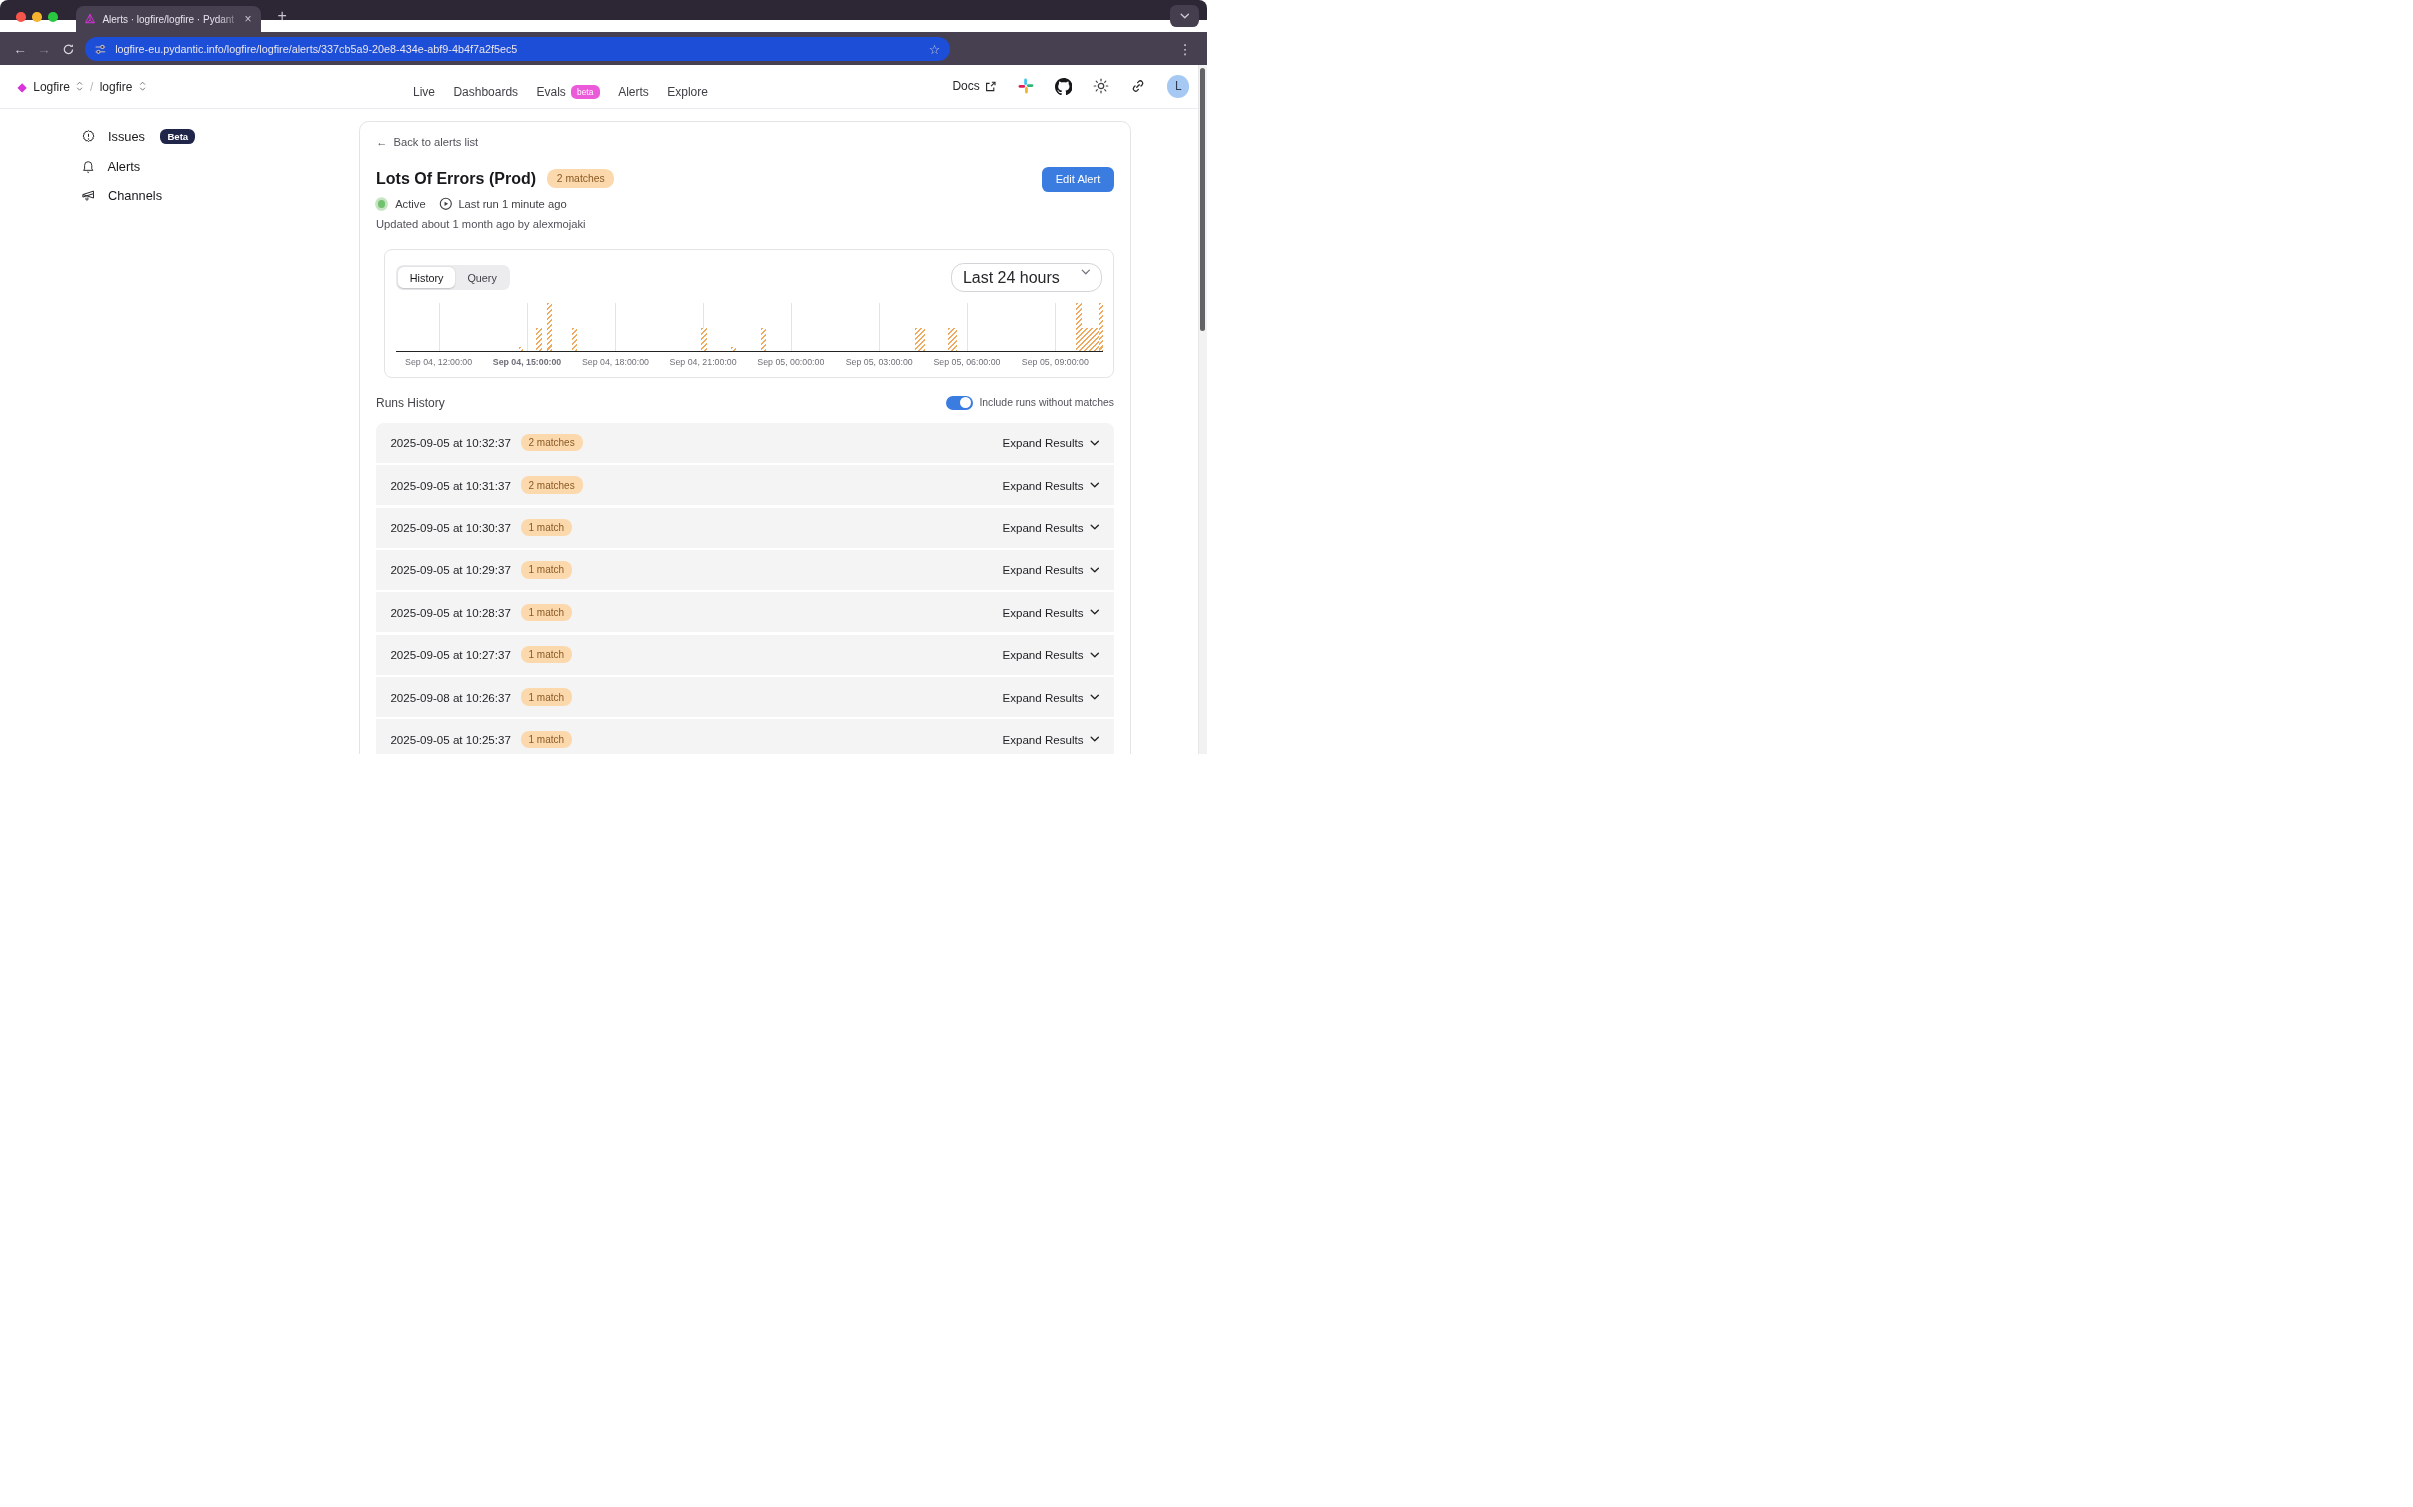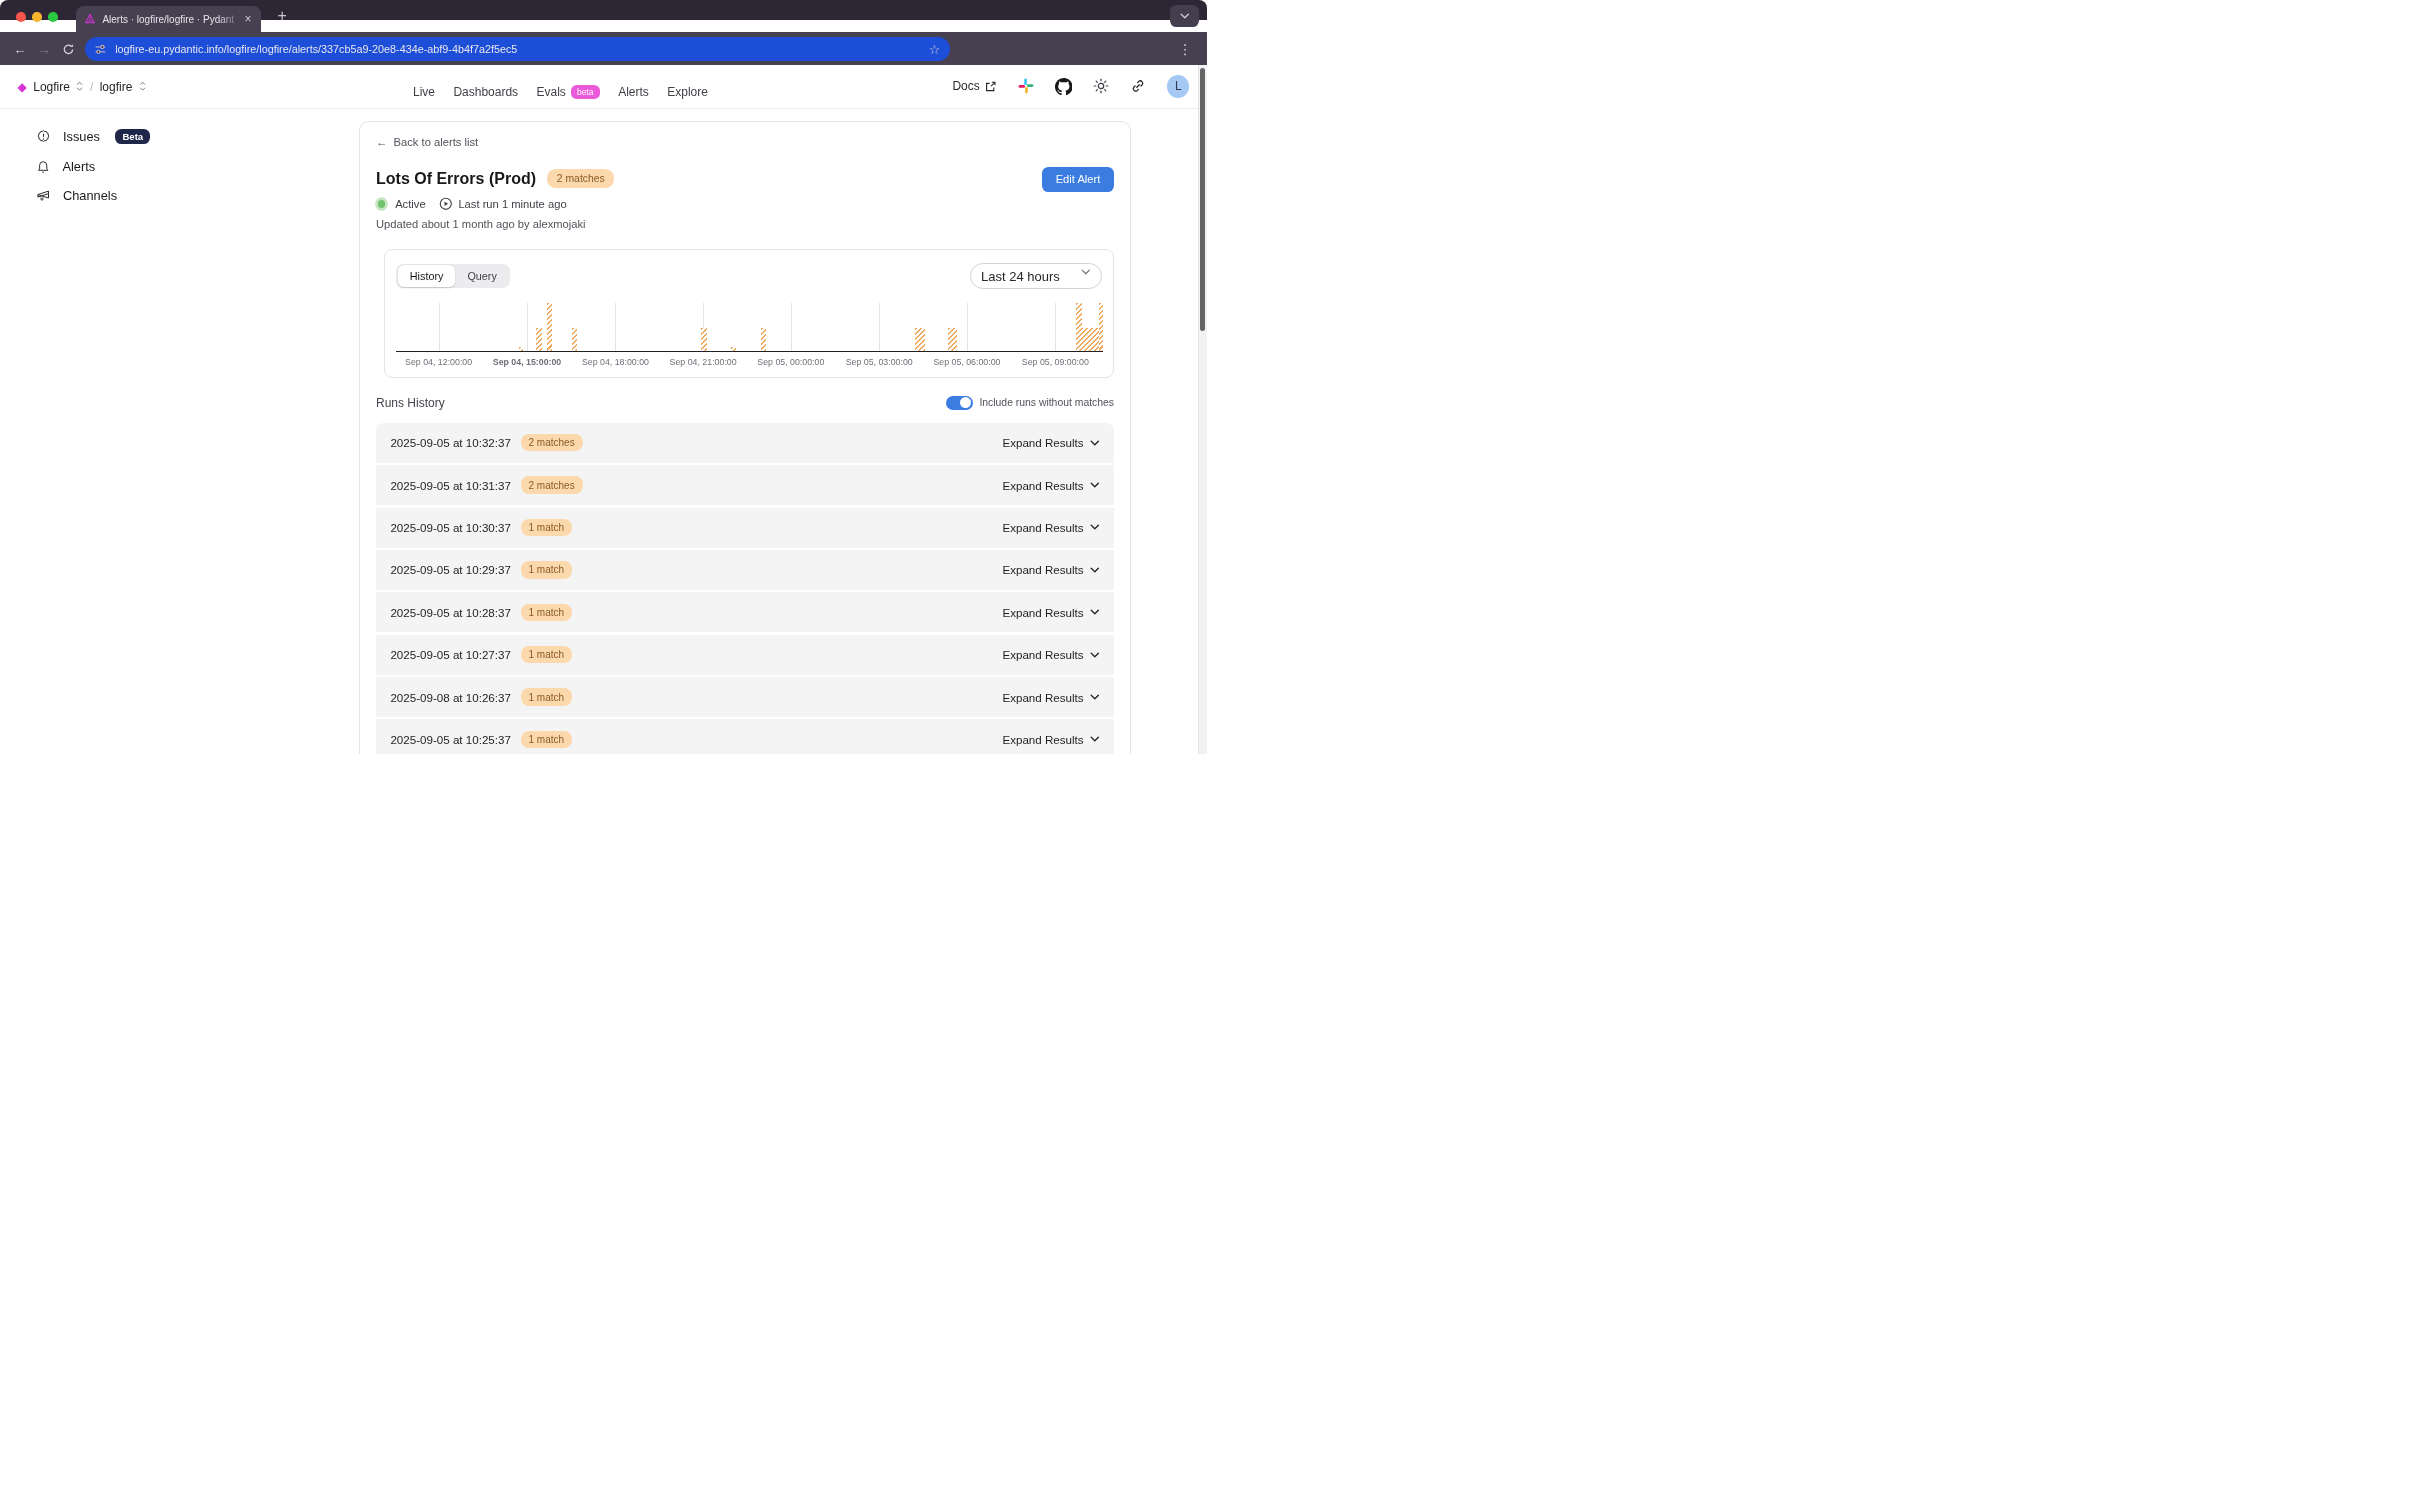--- a/index.html
+++ b/index.html
@@ -37,42 +37,42 @@
   .slash{color:#b6b6bd;font-size:12px;}
   .mainnav{position:absolute;left:413px;display:flex;gap:18.4px;align-items:center;}
   .nav-item{font-size:12px;color:#3f3f46;display:flex;align-items:center;gap:4.8px;margin-top:11px;}
   .beta-pill{background:#ea5ad9;color:#fff;font-size:8.4px;padding:2.4px 6.4px;border-radius:5.6px;line-height:1;}
   .hdr-right{margin-left:auto;display:flex;align-items:center;gap:21px;}
   .docs{display:flex;align-items:center;gap:5.6px;font-size:12px;color:#27272a;}
   .avatar{width:22.3px;height:22.3px;border-radius:50%;background:#a6c9f4;color:#2f3b52;font-size:12px;
        display:flex;align-items:center;justify-content:center;}
   
   .sidebar{position:absolute;top:109px;left:0;width:359px;padding-top:12.8px;}
-  .side-item{display:flex;align-items:center;gap:12px;height:29.5px;padding-left:36px;font-size:12.8px;color:#18181b;}
+  .side-item{display:flex;align-items:center;gap:12px;height:29.5px;padding-left:81px;font-size:12.8px;color:#18181b;}
   .side-beta{background:#20264a;color:#fff;font-size:9.6px;font-weight:bold;padding:2.4px 7.2px;border-radius:6.4px;margin-left:3.2px;}
   
   .main-card{position:absolute;top:121px;left:359px;width:772px;height:798px;background:#fff;border:0.8px solid #e4e4e7;
        border-radius:9.6px;padding:14.4px 16px;box-sizing:border-box;}
   .back-link{display:flex;align-items:center;gap:6.4px;font-size:11.2px;color:#52525b;}
   .title-row{margin-top:21px;display:flex;align-items:center;gap:11.2px;position:relative;}
   .alert-title{font-size:16px;font-weight:bold;color:#18181b;}
   .match-badge{background:#fcd9ad;color:#8a5a24;font-size:10.4px;padding:4px 9.6px;border-radius:8.8px;}
   .edit-btn{position:absolute;right:0;top:-2.4px;background:#3b7ce1;color:#fff;font-size:11.2px;padding:6.4px 13.6px;border-radius:6.4px;border:none;}
   .status-row{margin-top:8.8px;display:flex;align-items:center;gap:7.2px;font-size:11.2px;color:#3f3f46;}
   .status-dot{width:7.2px;height:7.2px;border-radius:50%;background:#72c16e;box-shadow:0 0 0 2.8px #c6e5c2;margin:0 3.2px 0 1.6px;}
   .lastrun{display:flex;align-items:center;gap:5.6px;margin-left:6.4px;}
   .updated{margin-top:7.2px;font-size:11.2px;color:#52525b;}
   
   .chart-card{margin-top:19px;border:0.8px solid #e4e4e7;border-radius:8px;height:129px;position:relative;box-sizing:border-box;margin-left:8px;}
   .chart-top{position:absolute;top:12.8px;left:11.2px;right:11.2px;display:flex;align-items:center;}
   .seg{display:inline-flex;background:#ececee;border-radius:7.2px;padding:1.6px;}
   .seg-btn{font-size:10.8px;padding:4.8px 12px;border-radius:5.6px;color:#3f3f46;}
   .seg-btn.active{background:#fff;color:#18181b;box-shadow:0 0.8px 1.6px rgba(0,0,0,.18);}
   .range-select{margin-left:auto;display:flex;align-items:flex-start;gap:21px;border:0.8px solid #d4d4d8;border-radius:12.8px;
-       padding:4.8px 10.4px;font-size:13px;color:#27272a;}
+       padding:4.8px 10.4px;font-size:16px;color:#27272a;}
   .plot{position:absolute;left:11.2px;right:9.6px;top:53px;height:48px;border-bottom:1.6px solid #222;}
   .gridline{position:absolute;top:0;bottom:0;width:0.8px;background:#e4e4e7;}
   .tick{position:absolute;top:54px;transform:translateX(-50%);font-size:8.8px;color:#6f6f78;white-space:nowrap;}
   .bar{position:absolute;bottom:0;min-width:3.2px;
        background:repeating-linear-gradient(135deg,#efa95f 0px,#efa95f 1.6px,#ffffff 1.6px,#ffffff 3.6px);}
   
   .runs-header{margin-top:17.6px;display:flex;align-items:center;}
   .runs-title{font-size:12px;color:#45454c;}
   .toggle-wrap{margin-left:auto;display:flex;align-items:center;gap:6.4px;}
   .toggle{width:27px;height:14.4px;border-radius:7.2px;background:#3b7ce1;position:relative;}

